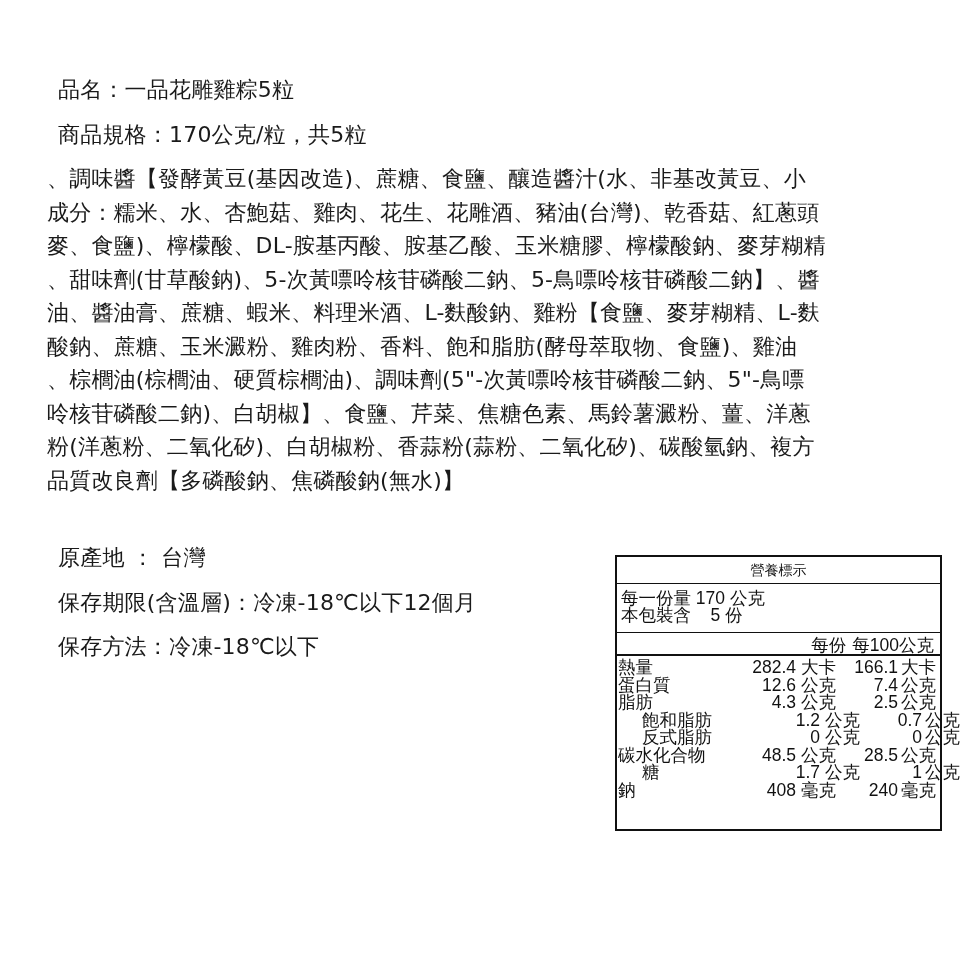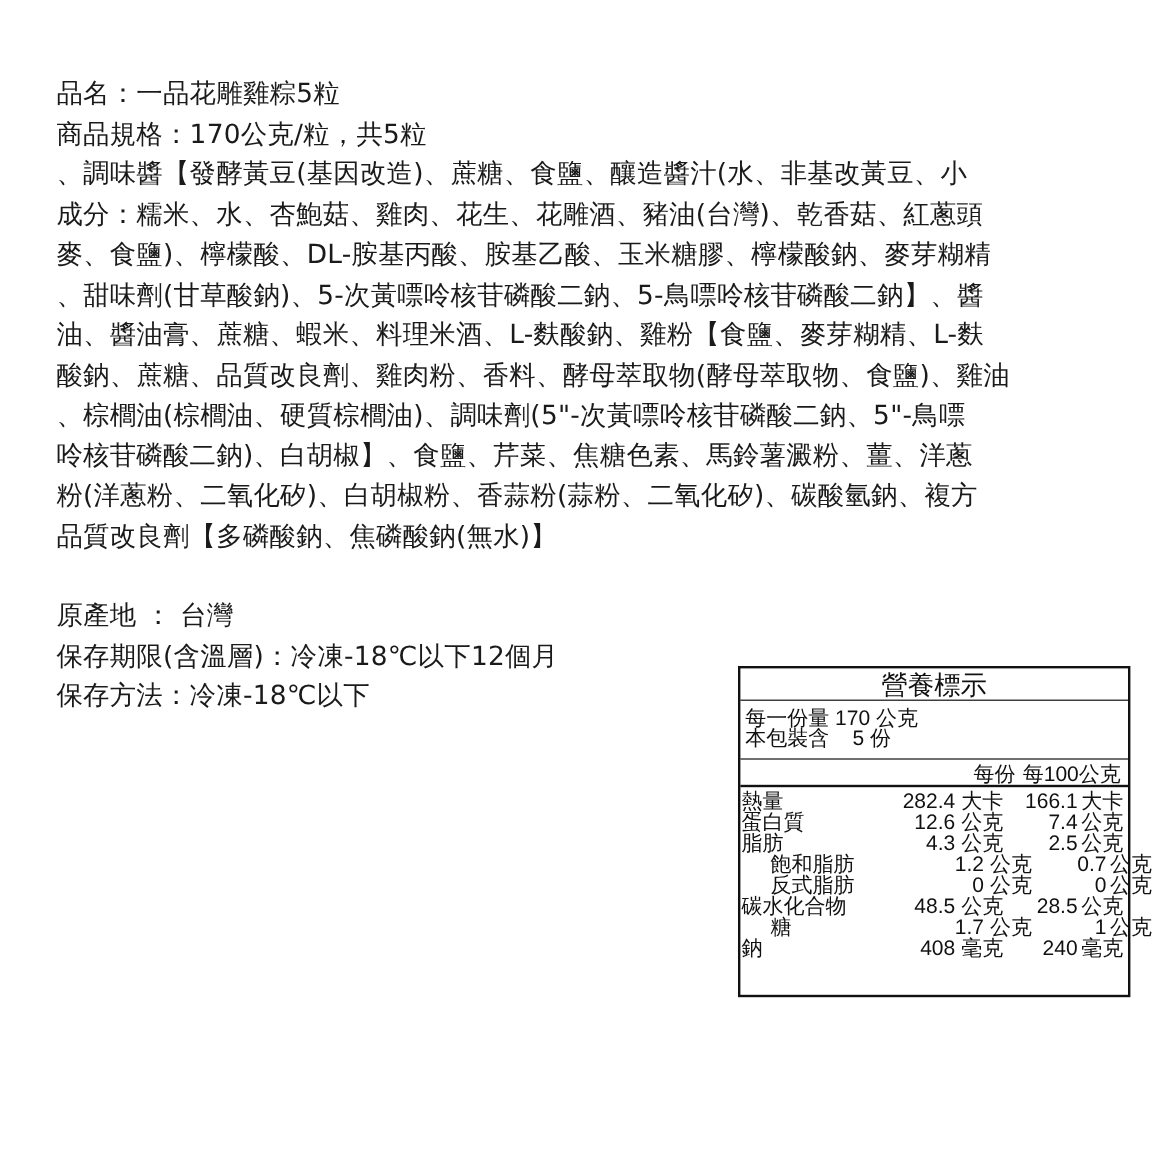--- a/index.html
+++ b/index.html
@@ -1,24 +1,24 @@
 <!DOCTYPE html>
 <html><head>
 <meta charset="utf-8">
 <style>
   html, body { margin:0; padding:0; }
   body { width:980px; height:980px; background:#ffffff; position:relative; overflow:hidden;
          font-family:"DejaVu Sans", "Liberation Sans", sans-serif; color:#1a1a1a; }
   .info { position:absolute; left:47px; top:62px; width:900px; font-size:22px; line-height:33.5px; letter-spacing:0.2px; }
-  .info p { margin:0; }
+  .info p { margin:11px; }
   .lines .line { white-space:nowrap; }
   .gap { height:33px; }
   .nut { position:absolute; left:615px; top:555px; width:327px; height:276px; border:2px solid #111; box-sizing:border-box;
          font-family:"Liberation Sans", "DejaVu Sans", sans-serif; font-size:17.5px; line-height:17px; color:#111; }
-  .nut .title { height:26px; border-bottom:1.5px solid #111; text-align:center; line-height:27px; font-size:22px; }
+  .nut .title { height:26px; border-bottom:1.5px solid #111; text-align:center; line-height:27px; font-size:14px; }
   .nut .serving { height:49px; border-bottom:1.5px solid #111; padding:6px 4px 0 4px; box-sizing:border-box; }
   .nut .serving .row { white-space:pre; }
   .nut .hdr { height:23px; border-bottom:2px solid #111; text-align:right; padding-right:6px; line-height:24px; box-sizing:border-box;padding-left:28px; }
   .nut .hdr span { margin-left:6px; }
   .nut .rows { padding:3px 4px 0 1px; }
   .nut .r { display:flex; height:17.5px; }
   .nut .r .lab { flex:0 0 120px; white-space:nowrap; }
   .nut .r .lab.ind { padding-left:24px; }
   .nut .r .v1 { flex:0 0 58px; text-align:right; }
   .nut .r .u1 { flex:0 0 40px; text-align:right; }
@@ -30,21 +30,21 @@
 
 <div class="info">
   <p>品名：一品花雕雞粽5粒</p>
   <p>商品規格：170公克/粒，共5粒</p>
   <div class="lines">
     <div class="line">、調味醬【發酵黃豆(基因改造)、蔗糖、食鹽、釀造醬汁(水、非基改黃豆、小</div>
     <div class="line">成分：糯米、水、杏鮑菇、雞肉、花生、花雕酒、豬油(台灣)、乾香菇、紅蔥頭</div>
     <div class="line">麥、食鹽)、檸檬酸、DL-胺基丙酸、胺基乙酸、玉米糖膠、檸檬酸鈉、麥芽糊精</div>
     <div class="line">、甜味劑(甘草酸鈉)、5-次黃嘌呤核苷磷酸二鈉、5-鳥嘌呤核苷磷酸二鈉】、醬</div>
     <div class="line">油、醬油膏、蔗糖、蝦米、料理米酒、L-麩酸鈉、雞粉【食鹽、麥芽糊精、L-麩</div>
-    <div class="line">酸鈉、蔗糖、品質改良劑、雞肉粉、香料、酵母萃取物(酵母萃取物、食鹽)、雞油</div>
+    <div class="line">酸鈉、蔗糖、玉米澱粉、雞肉粉、香料、飽和脂肪(酵母萃取物、食鹽)、雞油</div>
     <div class="line">、棕櫚油(棕櫚油、硬質棕櫚油)、調味劑(5"-次黃嘌呤核苷磷酸二鈉、5"-鳥嘌</div>
     <div class="line">呤核苷磷酸二鈉)、白胡椒】、食鹽、芹菜、焦糖色素、馬鈴薯澱粉、薑、洋蔥</div>
     <div class="line">粉(洋蔥粉、二氧化矽)、白胡椒粉、香蒜粉(蒜粉、二氧化矽)、碳酸氫鈉、複方</div>
     <div class="line">品質改良劑【多磷酸鈉、焦磷酸鈉(無水)】</div>
   </div>
   <div class="gap"></div>
   <p>原產地 ： 台灣</p>
   <p>保存期限(含溫層)：冷凍-18℃以下12個月</p>
   <p>保存方法：冷凍-18℃以下</p>
 </div>

